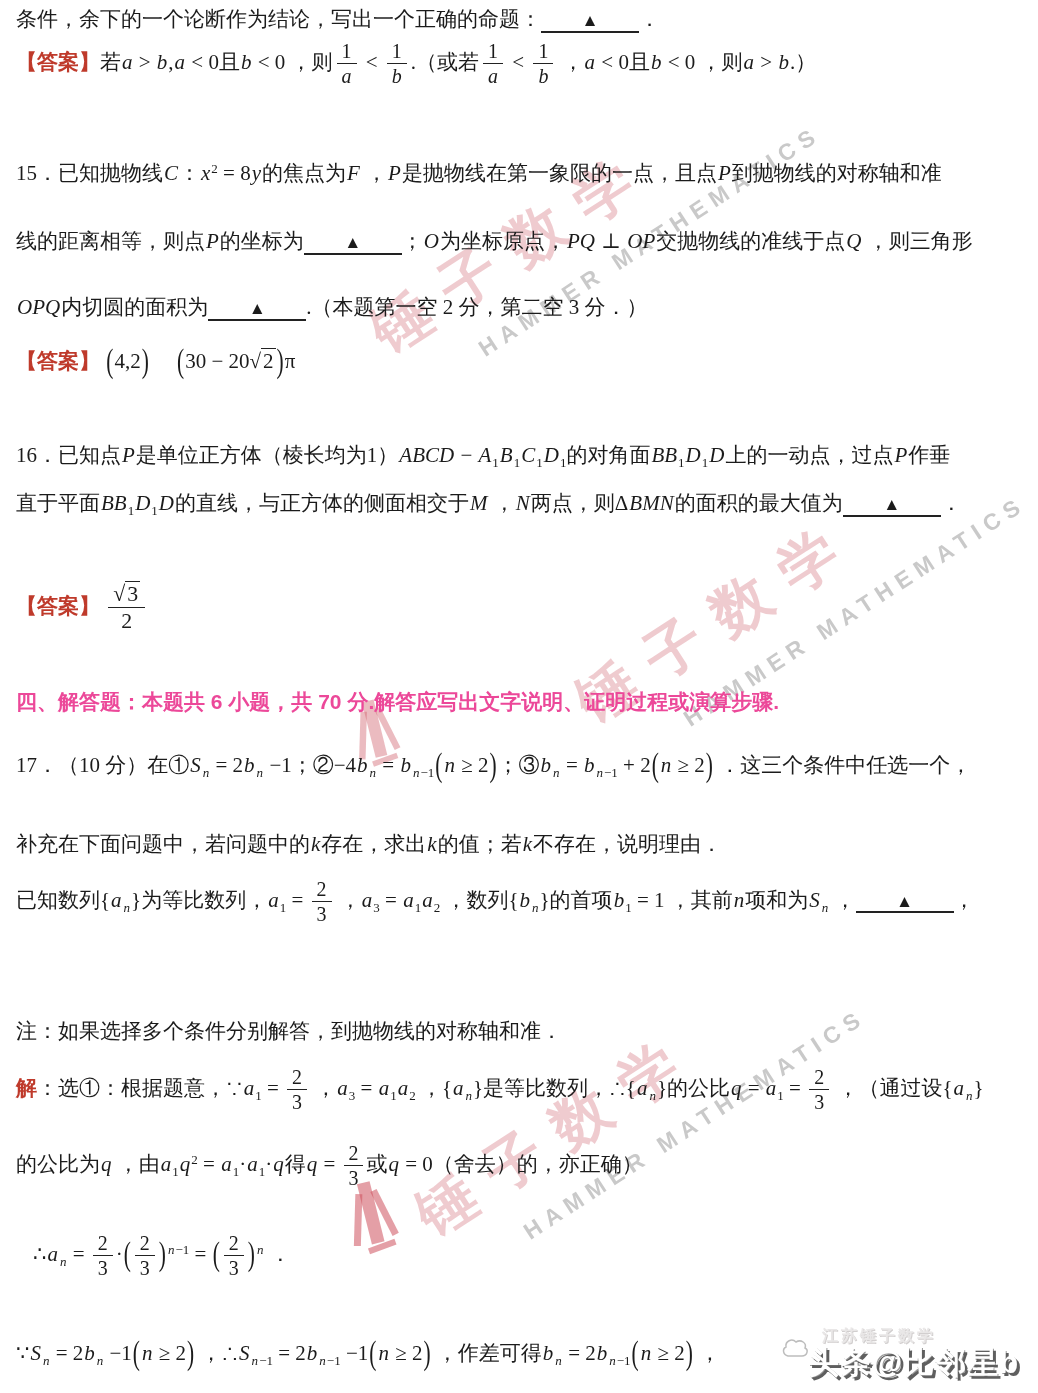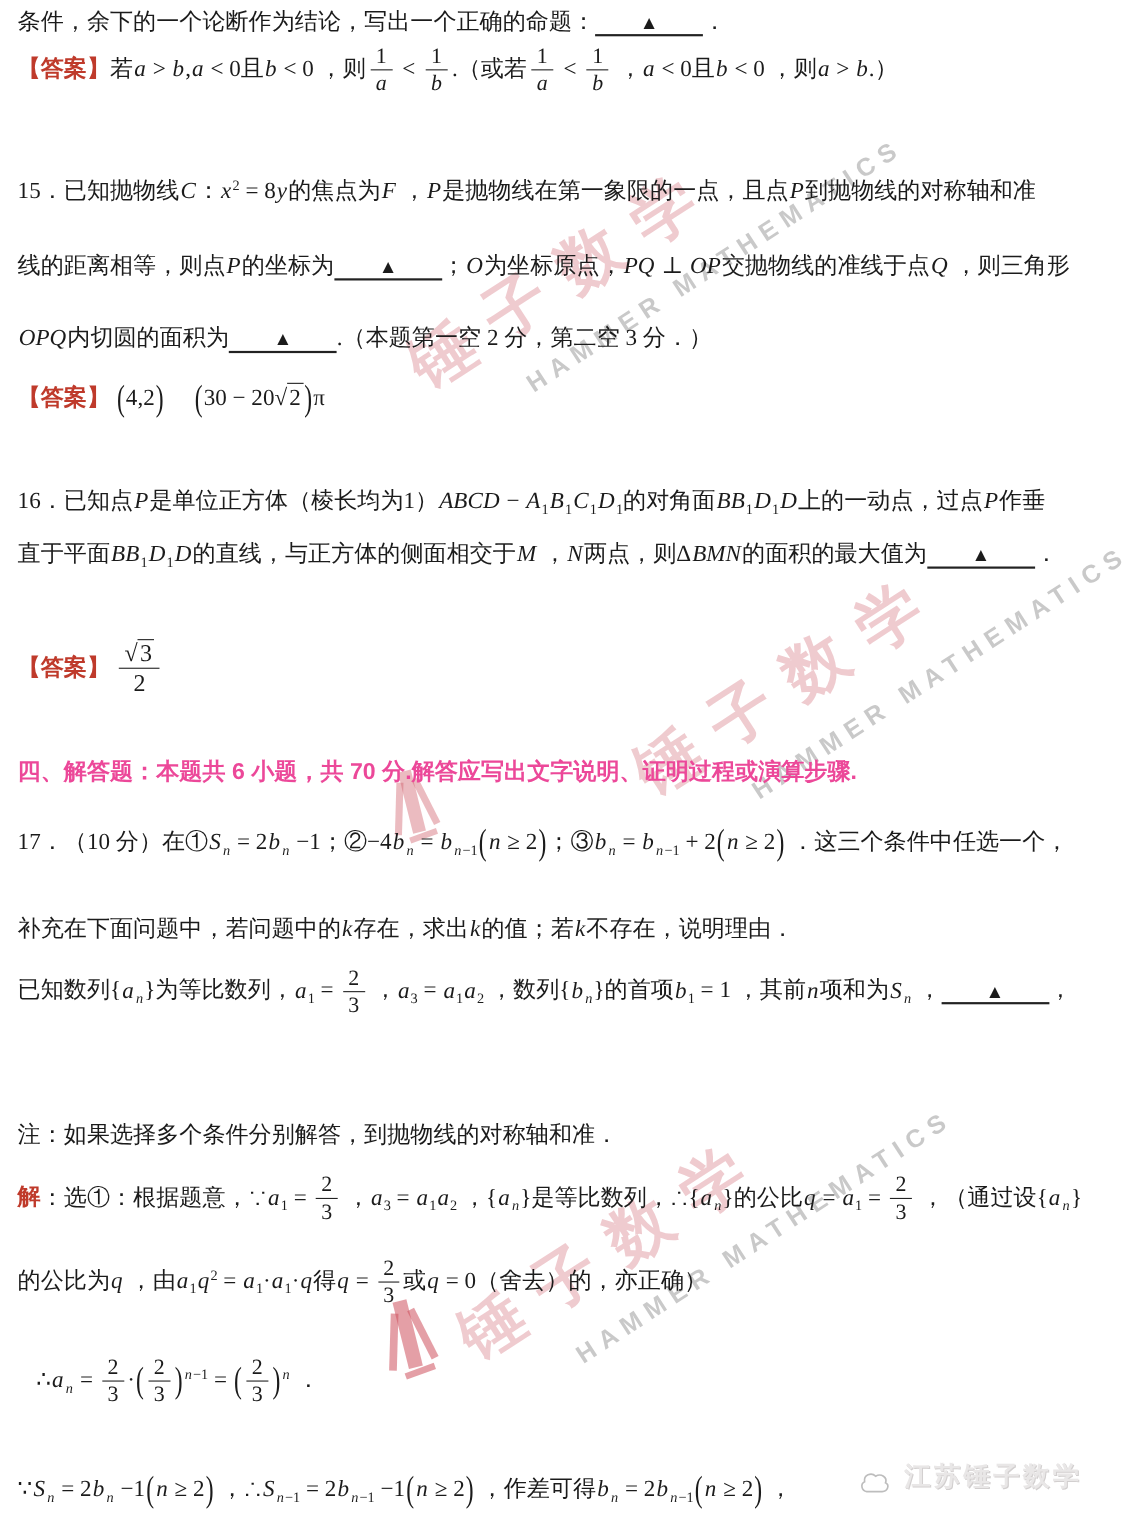--- a/index.html
+++ b/index.html
@@ -26,21 +26,21 @@
   .wm-diag{position:absolute;transform:rotate(-33deg);z-index:1;pointer-events:none;}
   .wm-cn{font-size:58px;letter-spacing:22px;color:rgba(213,118,130,0.38);
          font-family:"Liberation Serif",serif;font-weight:600;}
   .wm-en{font-size:23px;letter-spacing:7px;color:rgba(148,148,148,0.50);
          font-family:"Liberation Sans",sans-serif;margin:14px 0 0 80px;font-weight:600;}
   .wm-logo{position:absolute;z-index:1;color:rgba(207,92,104,0.42);transform:rotate(-14deg);pointer-events:none;}
   .wm-logo.strong{color:rgba(205,80,92,0.55);}
   
   .footer-wm{position:absolute;right:6px;top:1330px;width:250px;height:62px;z-index:4;
              font-family:"Liberation Sans","DejaVu Sans",sans-serif;pointer-events:none;}
-  .wm-back{position:absolute;top:-4px;left:40px;color:#e9e7e7;font-size:24px;font-weight:700;
+  .wm-back{position:absolute;top:-4px;left:40px;color:#e9e7e7;font-size:16px;font-weight:700;
            letter-spacing:3px;text-shadow:1px 1px 0 #d2cfcf;}
   .wm-front{position:absolute;top:12px;left:26px;color:#ffffff;font-size:31px;font-weight:700;
             letter-spacing:1px;text-shadow:3px 3px 0 #5f5f5f,1px 1px 0 #9a9a9a;}
   .wm-blob{position:absolute;top:6px;left:0;}
 </style>
 </head>
 <body>
 
 <div class="page">
 
@@ -145,15 +145,16 @@
       </span><span class="bp">)</span><sup><i>n</i></sup> ．</div>
   <div class="line" style="top:1340px;">∵<i>S</i><sub><i>n</i></sub> = 2<i>b</i><sub><i>n</i></sub> −1<span class="bp">(</span><i>n</i> ≥ 2<span class="bp">)</span> ，∴<i>S</i><sub><i>n</i>−1</sub> = 2<i>b</i><sub><i>n</i>−1</sub> −1<span class="bp">(</span><i>n</i> ≥ 2<span class="bp">)</span> ，作差可得<i>b</i><sub><i>n</i></sub> = 2<i>b</i><sub><i>n</i>−1</sub><span class="bp">(</span><i>n</i> ≥ 2<span class="bp">)</span> ，</div>
 
   <div class="footer-wm">
     <span class="wm-blob">
       <svg width="30" height="26" viewBox="0 0 30 26">
         <path d="M6 20 C1 19 0 13 4 11 C3 5 10 2 14 6 C19 3 25 7 23 12 C27 14 25 20 20 20 Z" fill="#ffffff" stroke="#bdbdbd" stroke-width="1.5"></path>
       </svg>
     </span>
     <span class="wm-back">江苏锤子数学</span>
+    <span class="wm-front">头条@比邻星b</span>
   </div>
 
 </div>
 
 </body></html>

